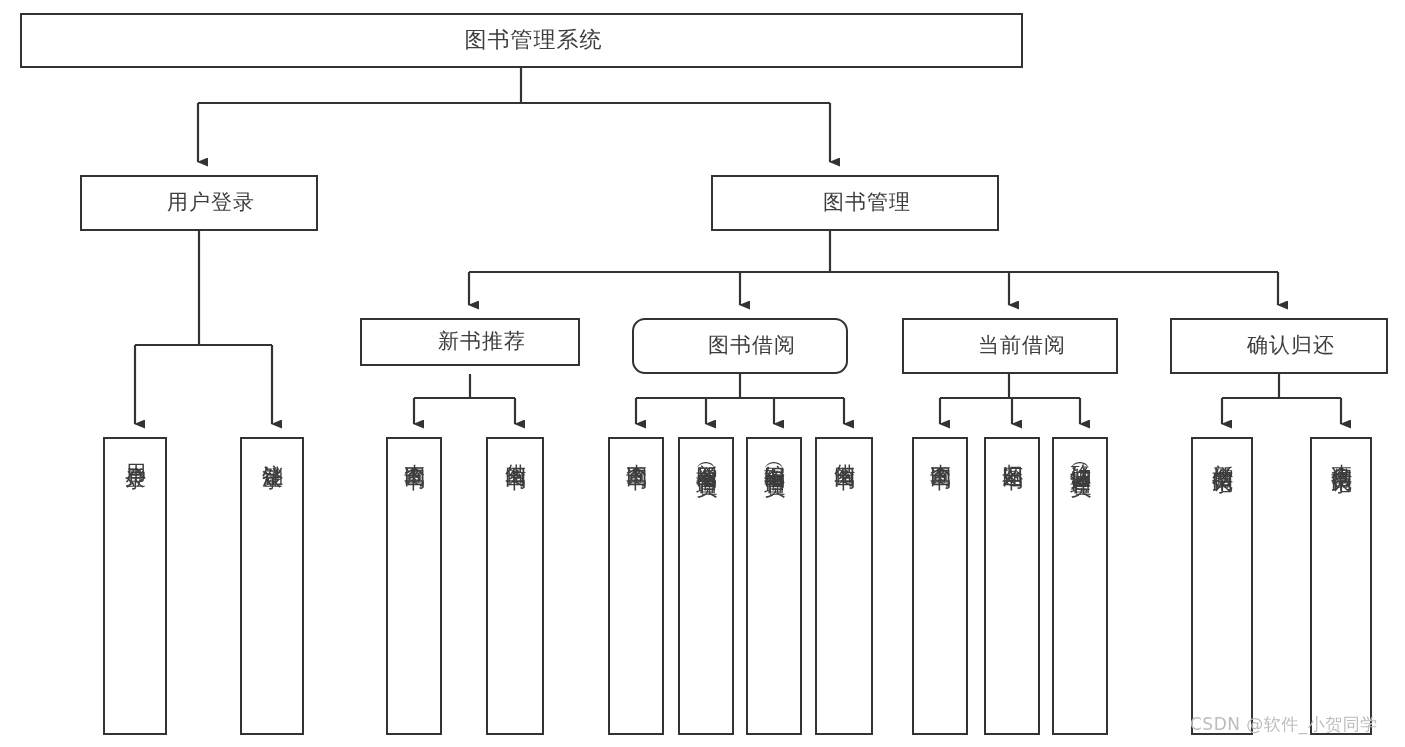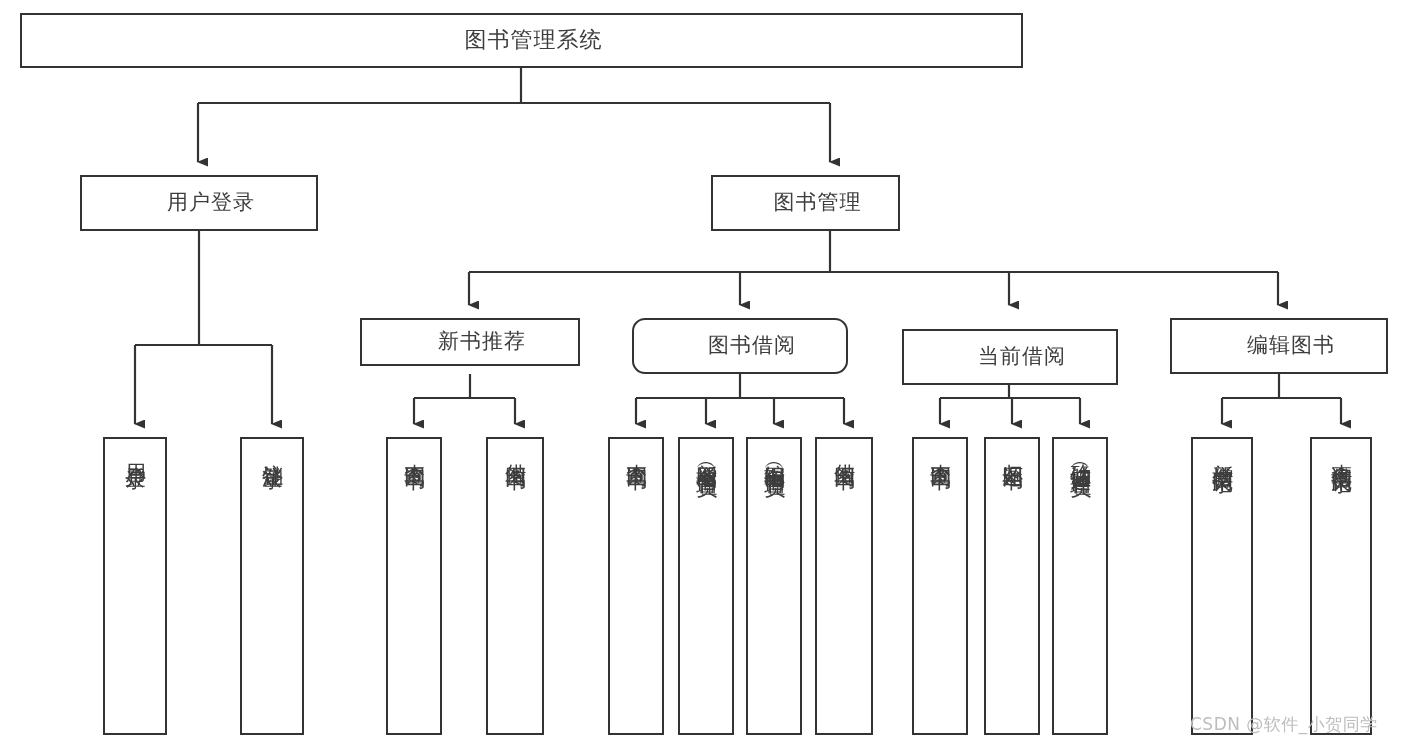--- a/index.html
+++ b/index.html
@@ -137,35 +137,35 @@
     </g>
   </svg>
 
   <div class="node horiz root" style="left:20px; top:13px; width:1003px; height:55px;">
     <span>图书管理系统</span>
   </div>
 
   <div class="node horiz" style="left:80px; top:175px; width:238px; height:56px;">
     <span>用户登录</span>
   </div>
-  <div class="node horiz" style="left:711px; top:175px; width:189px; height:56px;">
+  <div class="node horiz" style="left:711px; top:175px; width:288px; height:56px;">
     <span>图书管理</span>
   </div>
 
   <div class="node horiz" style="left:360px; top:318px; width:220px; height:48px;">
     <span>新书推荐</span>
   </div>
   <div class="node horiz" style="left:632px; top:318px; width:216px; height:56px;border-radius:13px;">
     <span>图书借阅</span>
   </div>
-  <div class="node horiz" style="left:902px; top:318px; width:216px; height:56px;margin-top:11px;">
+  <div class="node horiz" style="left:902px; top:318px; width:216px; height:56px;">
     <span>当前借阅</span>
   </div>
   <div class="node horiz" style="left:1170px; top:318px; width:218px; height:56px;">
-    <span>编辑图书</span>
+    <span>确认归还</span>
   </div>
 
   <div class="node vert" style="left:103px; top:437px; width:64px; height:298px;">
     <span class="vert-label">用户登录</span>
   </div>
   <div class="node vert" style="left:240px; top:437px; width:64px; height:298px;">
     <span class="vert-label">注销登录</span>
   </div>
 
   <div class="node vert" style="left:386px; top:437px; width:56px; height:298px;">

